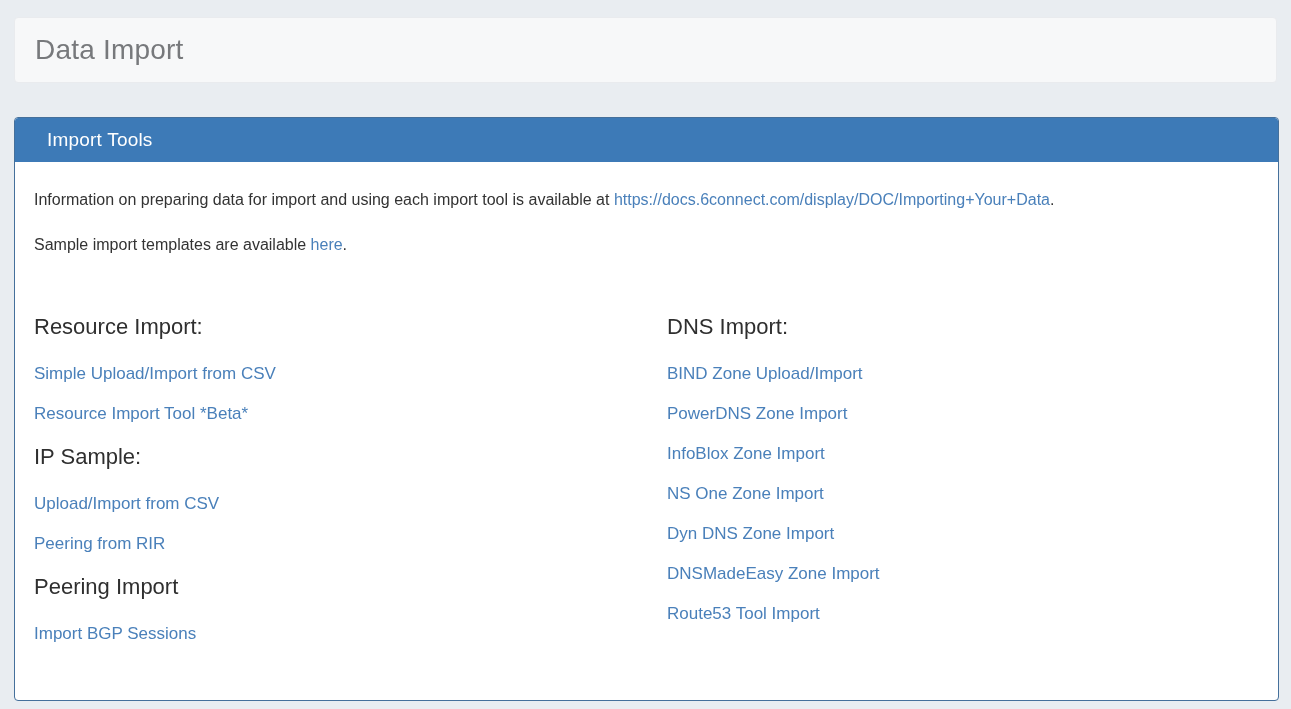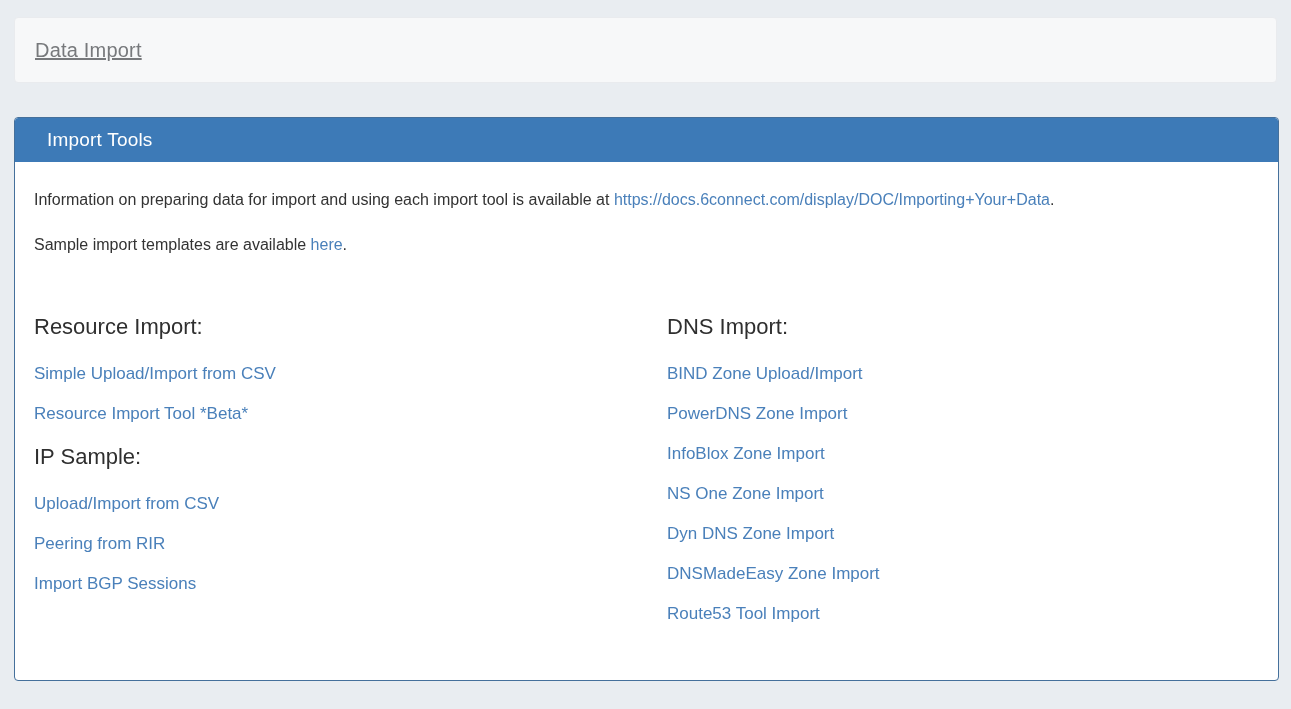--- a/index.html
+++ b/index.html
@@ -18,25 +18,24 @@
     width: 1263px;
     height: 66px;
     background: #f7f8f9;
     border: 1px solid #e9ebee;
     border-radius: 4px;
     display: flex;
     align-items: center;
     padding-left: 20px;
   }
   .title-bar h1 {
-    font-size: 20px;
+    font-size: 28px;
     font-weight: 400;
     color: #77797c;
     letter-spacing: 0.2px;
-    text-decoration: underline;
   }
 
   
   .panel {
     margin: 34px 14px 0 14px;
     width: 1265px;
     background: #ffffff;
     border: 1px solid #45709b;
     border-radius: 4px;
     overflow: hidden;
@@ -128,20 +127,21 @@
           <a class="tool-link">Resource Import Tool *Beta*</a>
         </div>
 
         <div class="section">
           <h3>IP Sample:</h3>
           <a class="tool-link">Upload/Import from CSV</a>
           <a class="tool-link">Peering from RIR</a>
         </div>
 
         <div class="section">
+          <h3>Peering Import</h3>
           <a class="tool-link">Import BGP Sessions</a>
         </div>
 
       </div>
 
       <div class="col-right">
 
         <div class="section">
           <h3>DNS Import:</h3>
           <a class="tool-link">BIND Zone Upload/Import</a>

